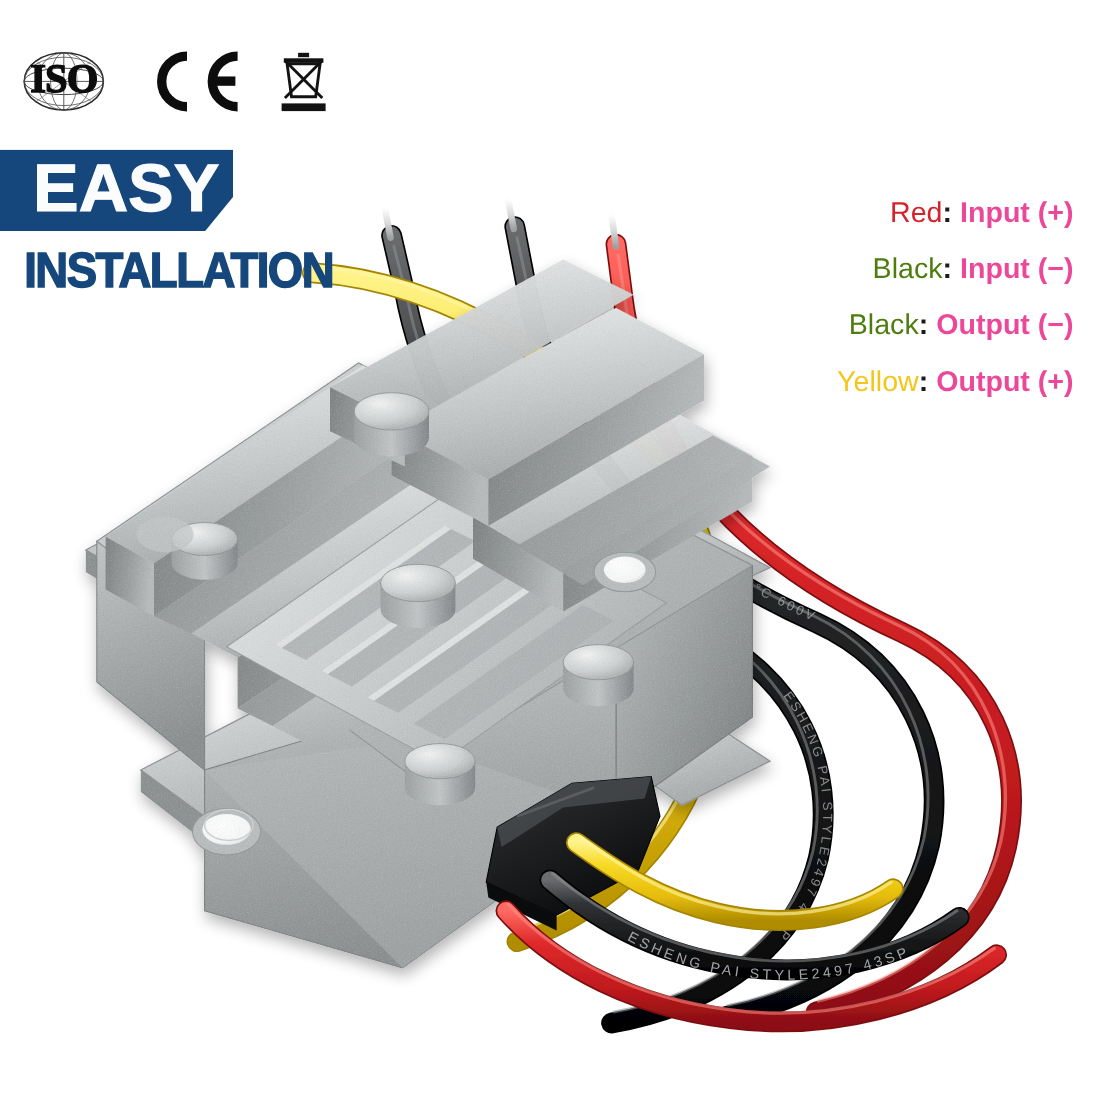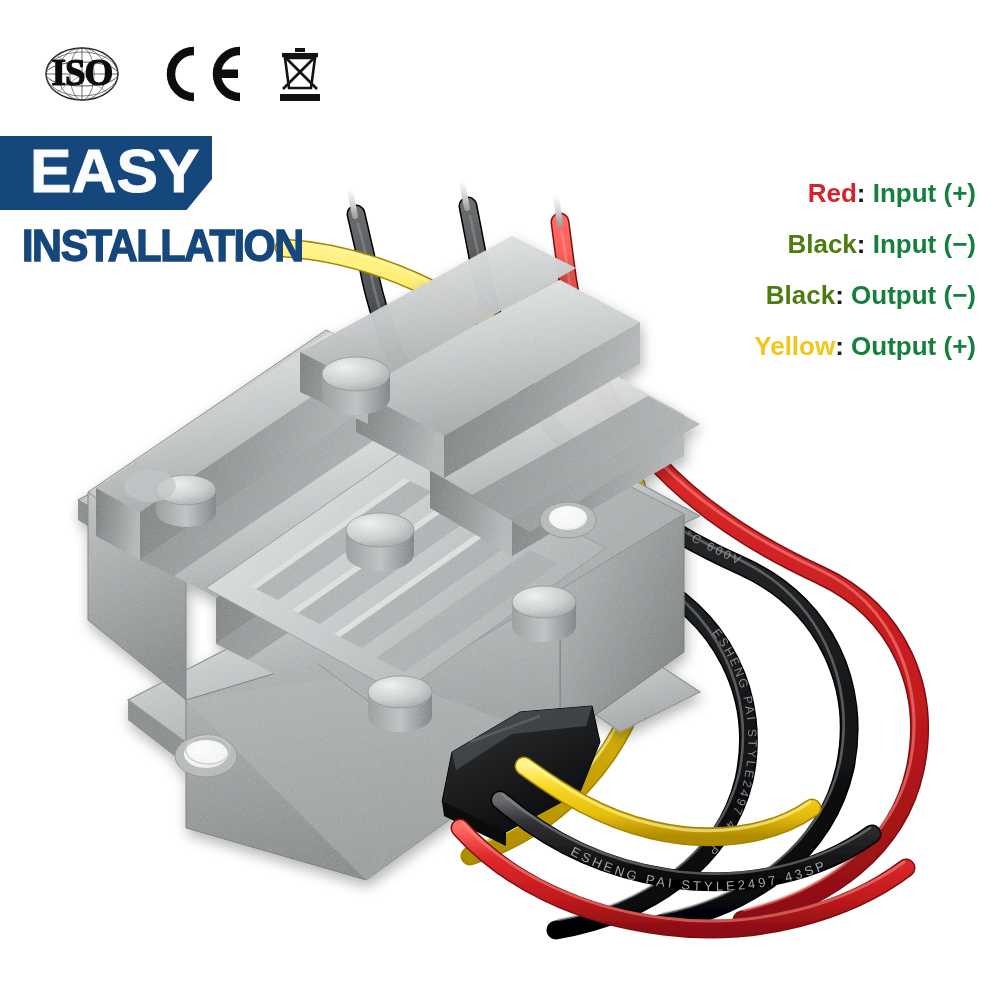--- a/index.html
+++ b/index.html
@@ -15,21 +15,21 @@
     position: relative;
     width: 1000px;
     height: 1000px;
     background: #ffffff;
     overflow: hidden;
   }
 
   
   #cert-strip {
     position: absolute;
-    left: 36px;
+    left: 12px;
     top: 42px;
     height: 64px;
     display: flex;
     align-items: center;
     gap: 26px;
     z-index: 40;
   }
   .cert-badge {
     display: flex;
     align-items: center;
@@ -124,26 +124,26 @@
     text-align: right;
     z-index: 40;
   }
   .legend-row {
     font-family: "Liberation Sans", sans-serif;
     font-weight: bold;
     font-size: 26px;
     line-height: 51px;
     white-space: nowrap;
   }
-  .lg-color { font-weight: bold; }
+  .lg-color { font-weight: normal; }
   .lg-color.red    { color: #d5222c; }
   .lg-color.black  { color: #4d7c0f; }
   .lg-color.yellow { color: #f5c518; margin-left: 32px; }
   .lg-sep  { color: #1b1b1b; }
-  .lg-desc { color: #15803d; margin-top: 18px; }
+  .lg-desc { color: #ec4899; margin-top: 18px; }
 
   
   #product-photo {
     position: absolute;
     left: 0; top: 0;
     width: 1000px; height: 1000px;
     z-index: 20;
   }
   #product-photo svg { display: block; }
 </style>

